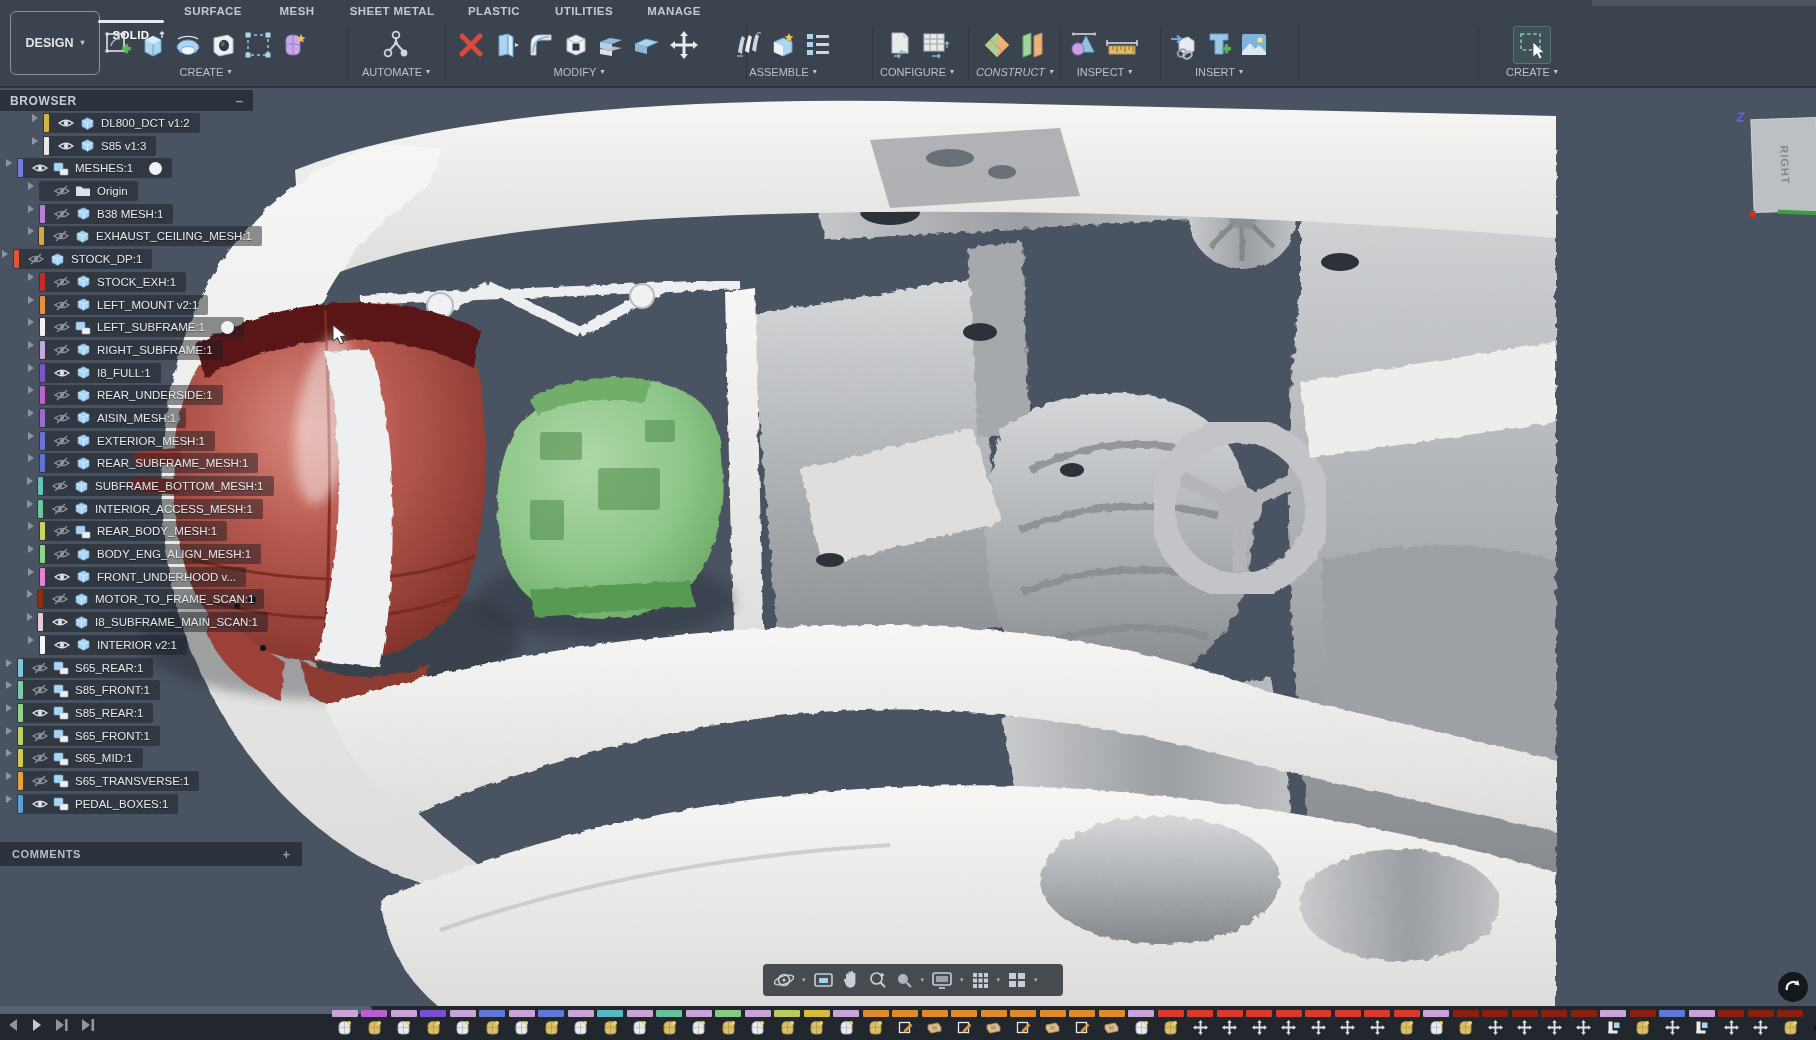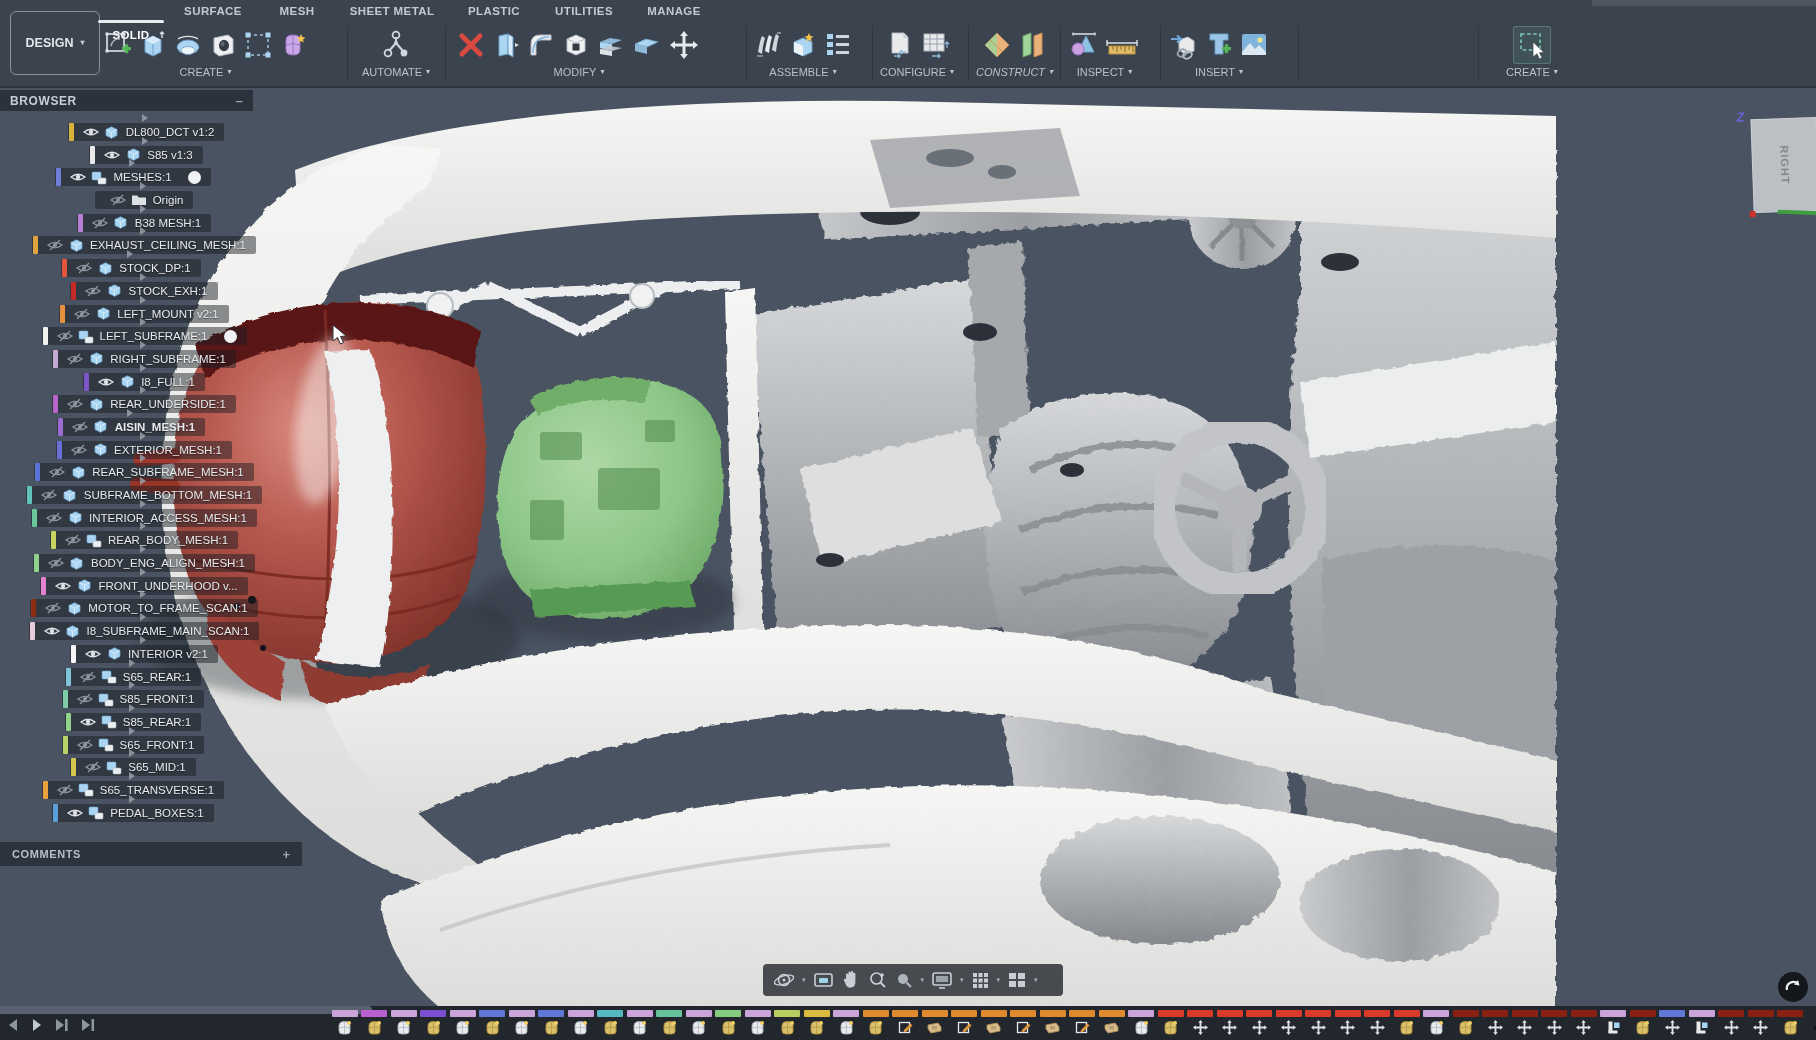--- a/index.html
+++ b/index.html
@@ -41,21 +41,21 @@
   #viewcube .axisx{position:absolute;left:-4px;bottom:-4px;width:6px;height:6px;background:#cc3326;border-radius:1px;}
   #viewcube .axisy{position:absolute;right:-2px;bottom:-3px;width:44px;height:4px;background:#3f9e3f;transform:rotate(4deg);}
 
   
   #browser{position:absolute;top:90px;left:0;width:262px;z-index:20;}
   #browser-header{width:253px;height:21px;background:#2c323b;display:flex;align-items:center;
     justify-content:space-between;padding:0 10px;}
   #browser-header .btitle{font-size:12px;font-weight:bold;color:#c6ccd4;letter-spacing:.6px;}
   #browser-header .bcollapse{color:#9aa2ab;font-size:13px;font-weight:bold;line-height:1;}
   #browser-rows{margin-top:2px;}
-  .brow{height:22.7px;display:flex;align-items:center;white-space:nowrap;flex-direction:column;}
+  .brow{height:22.7px;display:flex;align-items:flex-start;white-space:nowrap;}
   .brow .exp{width:10px;display:flex;justify-content:center;margin-right:3px;opacity:.85;}
   .chip{display:flex;align-items:center;height:20px;background:rgba(22,27,34,0.48);
         border-radius:2px;padding-right:10px;}
   .cbar{width:5px;height:18px;border-radius:1px;margin:0 6px 0 1px;flex:0 0 auto;}
   .cbar.none{background:transparent;}
   .eye{width:22px;display:flex;justify-content:center;flex:0 0 auto;}
   .bicon{width:20px;display:flex;justify-content:center;flex:0 0 auto;}
   .blabel{font-size:11.5px;color:#e8ebee;padding-left:4px;text-shadow:0 1px 1px rgba(0,0,0,.5);}
   .radio{width:13px;height:13px;border-radius:50%;background:#f0f2f4;margin-left:16px;flex:0 0 auto;}
 
@@ -469,21 +469,21 @@
             </svg>
         </span>
       </div>
       <div class="tlabel">
           <span>MODIFY</span>
           <span class="caret">▾</span>
         </div>
     </div>
     <div class="tsep" style="left:746px;"></div>
 
-    <div class="tgroup" style="left:752px;">
+    <div class="tgroup" style="left:732px;">
       <div class="ticons">
         <span class="tbtn">
           <svg width="30" height="30" viewBox="0 0 30 30">
               <path d="M5,22 Q7,10 9,6 L12,8 Q10,14 9,24 Z" fill="#cfd6dd"></path>
               <path d="M12,21 Q14,9 16,5 L19,7 Q17,13 16,23 Z" fill="#eceff2"></path>
               <path d="M19,20 Q21,8 23,4 L26,6 Q24,12 23,22 Z" fill="#cfd6dd"></path>
               <path d="M4,26 L10,26 M24,3 L28,3" stroke="#9aa2ac" stroke-width="1.4"></path>
             </svg>
         </span>
         <span class="tbtn">
@@ -943,21 +943,21 @@
             </span>
             <span class="bicon">
               <svg width="15" height="15" viewBox="0 0 15 15">
                 <path d="M2,4.5 L7.5,1.8 L13,4.5 L13,10.5 L7.5,13.2 L2,10.5 Z" fill="#a9d5f2" stroke="#6fa3cc" stroke-width="0.8"></path>
                 <path d="M2,4.5 L7.5,7.2 L13,4.5 M7.5,7.2 L7.5,13.2" stroke="#d8eefc" fill="none" stroke-width="0.9"></path>
               </svg>
             </span>
             <span class="blabel">REAR_UNDERSIDE:1</span>
           </span>
         </div>
-        <div class="brow" style=" font-weight: bold;">
+        <div class="brow" style="padding-left: 26px;">
           <span class="exp">
             <svg width="8" height="10" viewBox="0 0 8 10">
               <path d="M1,1 L7,5 L1,9 Z" fill="#98a0aa"></path>
             </svg>
           </span>
           <span class="chip">
             <span class="cbar" style="background: rgb(156, 107, 209);"></span>
             <span class="eye">
               <svg width="16" height="12" viewBox="0 0 16 12">
                 <path d="M1,6 Q8,0.5 15,6 Q8,11.5 1,6 Z" fill="none" stroke="#8f97a1" stroke-width="1.2"></path>

